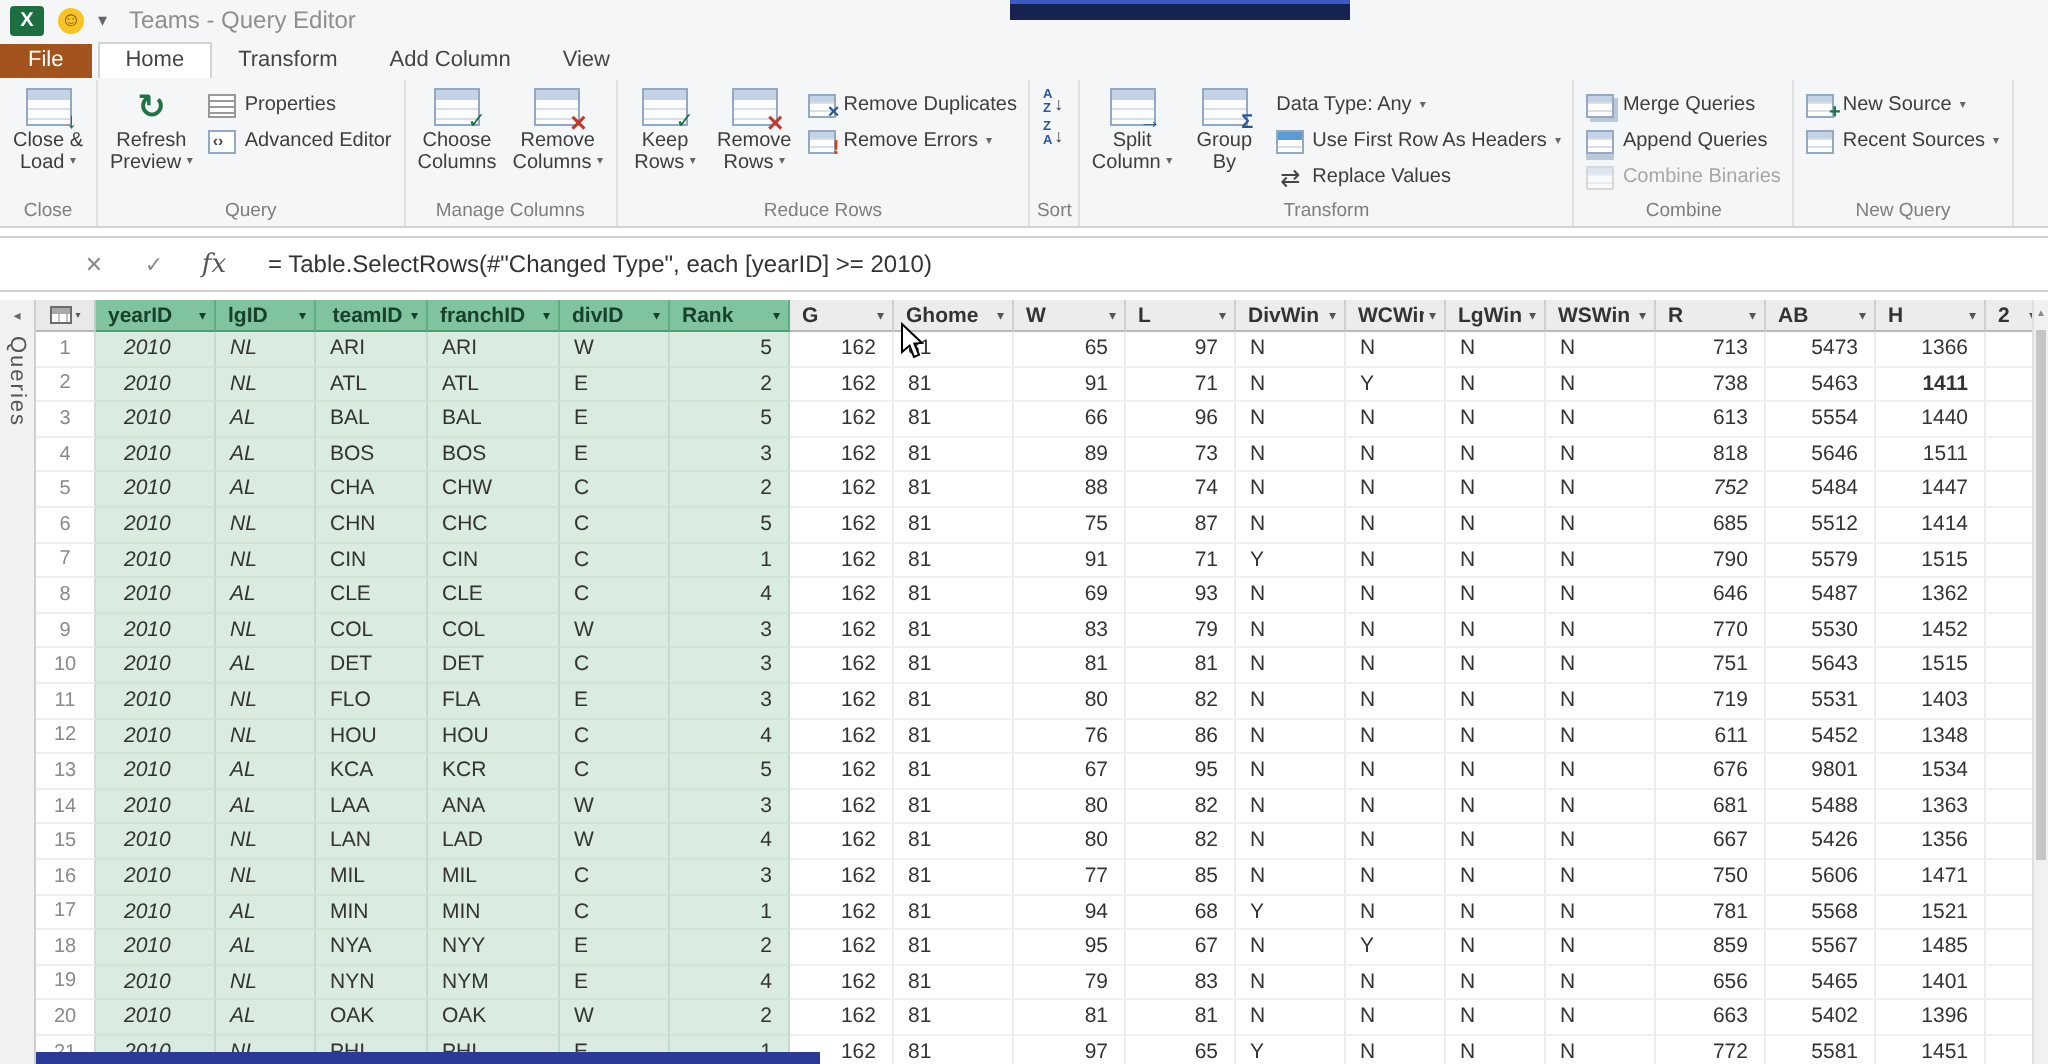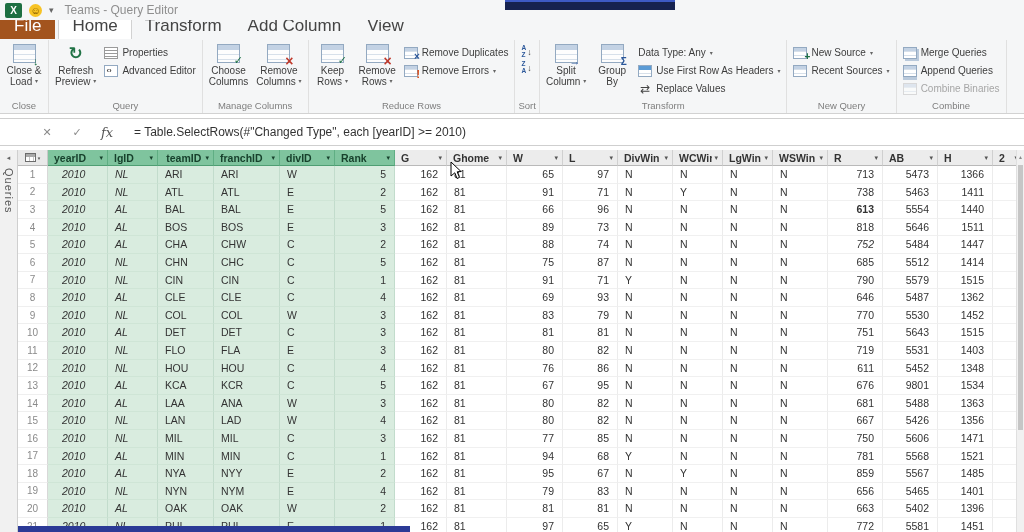--- a/index.html
+++ b/index.html
@@ -9,21 +9,21 @@
 
 .titlebar{height:20px;background:#f5f6f7;display:flex;align-items:center;gap:7px;padding-left:5px;position:relative}
 .excel-logo{width:17px;height:15px;background:#1d6f42;color:#fff;font-weight:bold;font-size:10px;display:flex;align-items:center;justify-content:center;border-radius:2px}
 .smiley{width:13px;height:13px;background:#f7c325;border-radius:50%;color:#7a5400;font-size:10px;line-height:13px;text-align:center}
 .qat{color:#666;font-size:9px}
 .win-title{color:#8f8f8f;font-size:12px;margin-left:4px}
 .top-artifact{position:absolute;left:505px;top:0;width:170px;height:10px;background:linear-gradient(to bottom,#3d5ac4 0 2px,#16224f 2px 100%)}
 
 
 .tabs{height:19px;background:#f5f6f7;display:flex;align-items:flex-end}
-.tab{padding:2px 13px 3px;font-size:17px;color:#444}
+.tab{padding:2px 13px 3px;font-size:11px;color:#444}
 .tab.file{background:#a3541e;color:#fff;margin-right:3px;padding:2px 14px 3px}
 .tab.active{background:#fff;border:1px solid #d2d2d2;border-bottom:none}
 
 
 .ribbon{height:75px;background:#f5f6f7;border-bottom:1px solid #d2d2d2;display:flex;align-items:stretch;padding-top:1px}
 .rgroup{display:flex;flex-direction:column;border-right:1px solid #e0e0e0;padding:2px 3px 0}
 .rgc{flex:1;display:flex;align-items:flex-start;gap:2px}
 .rglabel{height:14px;font-size:9.5px;color:#7e7e7e;text-align:center;line-height:14px;white-space:nowrap}
 .bigbtn{display:flex;flex-direction:column;align-items:center;padding:2px 3px 1px;min-width:42px;border-radius:2px}
 .bl{font-size:10px;line-height:11px;color:#3d3d3d;white-space:nowrap}
@@ -245,52 +245,52 @@
         </div>
       </div>
     </div>
     <div class="rglabel">Transform</div>
   </div>
 
   <div class="rgroup">
     <div class="rgc">
       <div class="smallcol">
         <div class="smallbtn">
+          <span class="sicon si-merge"></span>
+          <span>Merge Queries</span>
+        </div>
+        <div class="smallbtn">
+          <span class="sicon si-append"></span>
+          <span>Append Queries</span>
+        </div>
+        <div class="smallbtn disabled">
+          <span class="sicon"></span>
+          <span>Combine Binaries</span>
+        </div>
+      </div>
+    </div>
+    <div class="rglabel">Combine</div>
+  </div>
+
+  <div class="rgroup">
+    <div class="rgc">
+      <div class="smallcol">
+        <div class="smallbtn">
           <span class="sicon si-plus"></span>
           <span>New Source</span>
           <span class="caret">▾</span>
         </div>
         <div class="smallbtn">
           <span class="sicon"></span>
           <span>Recent Sources</span>
           <span class="caret">▾</span>
         </div>
       </div>
     </div>
     <div class="rglabel">New Query</div>
-  </div>
-
-  <div class="rgroup">
-    <div class="rgc">
-      <div class="smallcol">
-        <div class="smallbtn">
-          <span class="sicon si-merge"></span>
-          <span>Merge Queries</span>
-        </div>
-        <div class="smallbtn">
-          <span class="sicon si-append"></span>
-          <span>Append Queries</span>
-        </div>
-        <div class="smallbtn disabled">
-          <span class="sicon"></span>
-          <span>Combine Binaries</span>
-        </div>
-      </div>
-    </div>
-    <div class="rglabel">Combine</div>
   </div>
 
 </div>
 
 <div class="gap4"></div>
 <div class="fbar">
   <span class="fcancel">✕</span>
   <span class="fcheck">✓</span>
   <span class="fx">fx</span>
   <span class="fexpr">= Table.SelectRows(#"Changed Type", each [yearID] &gt;= 2010)</span>
@@ -415,40 +415,40 @@
           <div class="td ar" style="width: 52px;">162</div>
           <div class="td" style="width: 60px;">81</div>
           <div class="td ar" style="width: 56px;">91</div>
           <div class="td ar" style="width: 55px;">71</div>
           <div class="td" style="width: 55px;">N</div>
           <div class="td" style="width: 50px;">Y</div>
           <div class="td" style="width: 50px;">N</div>
           <div class="td" style="width: 55px;">N</div>
           <div class="td ar" style="width: 55px;">738</div>
           <div class="td ar" style="width: 55px;">5463</div>
-          <div class="td ar" style="width: 55px;">1411</div>
+          <div class="td ar" style="width: 55px; font-weight: bold;">1411</div>
           <div class="td" style="width: 30px;"></div>
         </div>
         <div class="tr">
           <div class="rn">3</div>
           <div class="td sel it" style="width: 60px; padding-left: 14px;">2010</div>
           <div class="td sel it" style="width: 50px;">AL</div>
           <div class="td sel" style="width: 56px;">BAL</div>
           <div class="td sel" style="width: 66px;">BAL</div>
           <div class="td sel" style="width: 55px;">E</div>
           <div class="td sel ar" style="width: 60px;">5</div>
           <div class="td ar" style="width: 52px;">162</div>
           <div class="td" style="width: 60px;">81</div>
           <div class="td ar" style="width: 56px;">66</div>
           <div class="td ar" style="width: 55px;">96</div>
           <div class="td" style="width: 55px;">N</div>
           <div class="td" style="width: 50px;">N</div>
           <div class="td" style="width: 50px;">N</div>
           <div class="td" style="width: 55px;">N</div>
-          <div class="td ar" style="width: 55px; font-weight: bold;">613</div>
+          <div class="td ar" style="width: 55px;">613</div>
           <div class="td ar" style="width: 55px;">5554</div>
           <div class="td ar" style="width: 55px;">1440</div>
           <div class="td" style="width: 30px;"></div>
         </div>
         <div class="tr">
           <div class="rn">4</div>
           <div class="td sel it" style="width: 60px; padding-left: 14px;">2010</div>
           <div class="td sel it" style="width: 50px;">AL</div>
           <div class="td sel" style="width: 56px;">BOS</div>
           <div class="td sel" style="width: 66px;">BOS</div>

